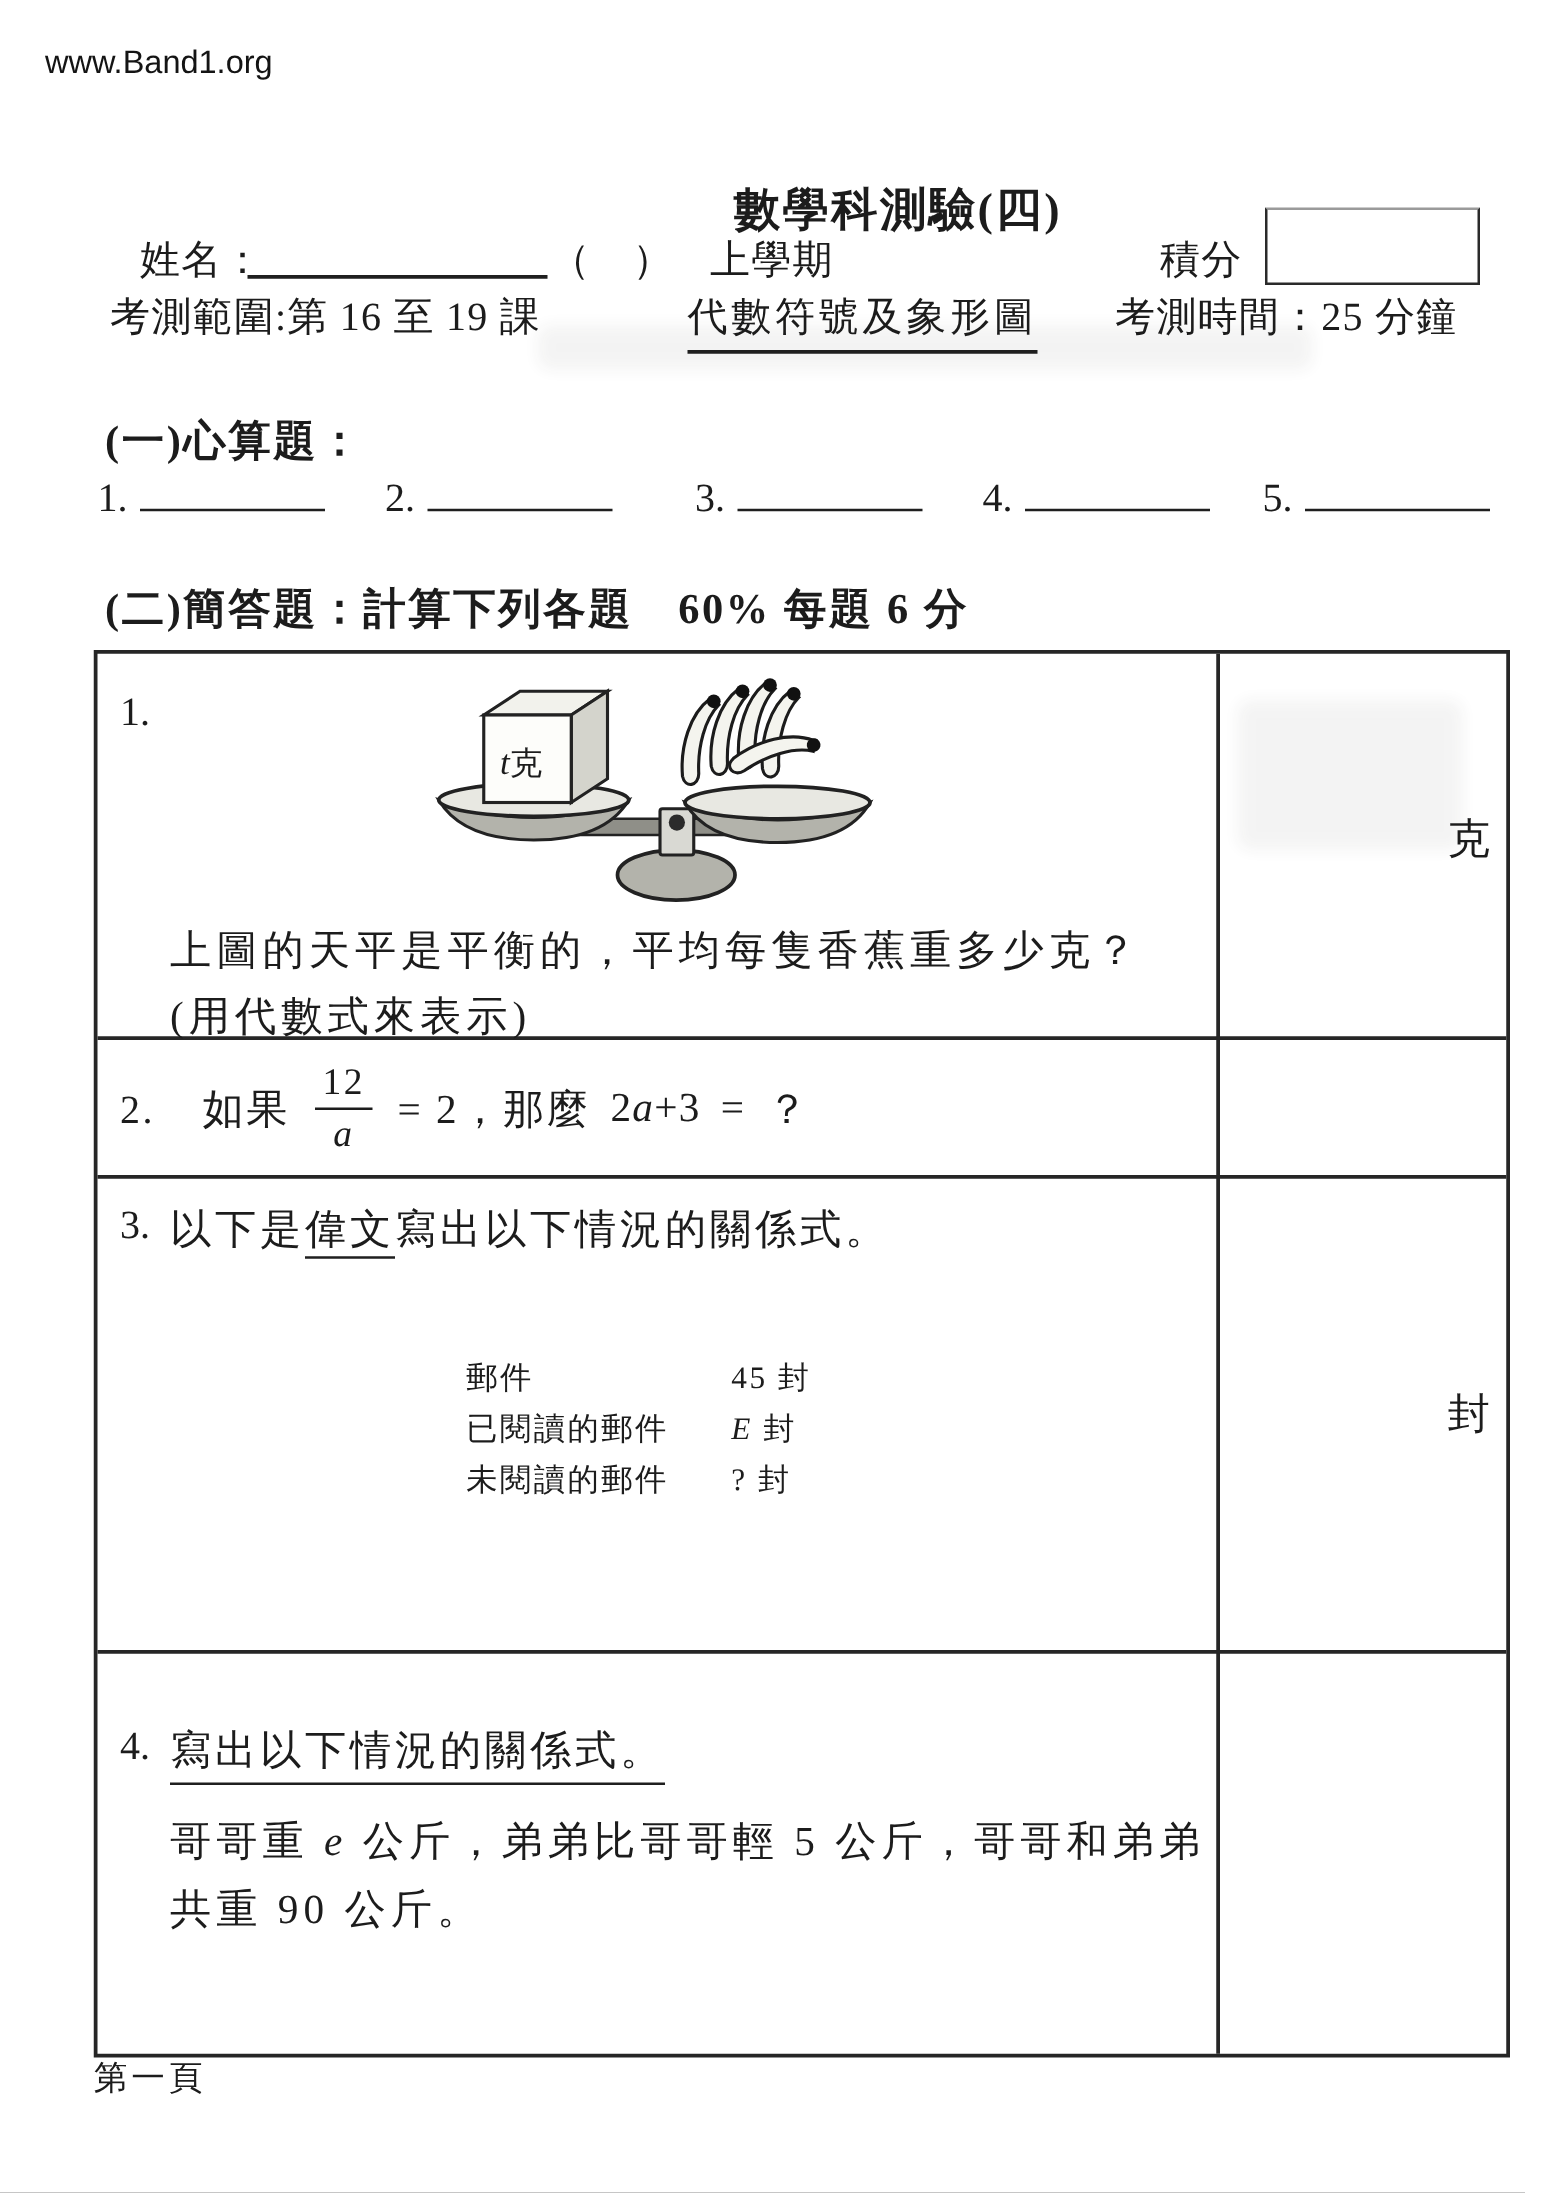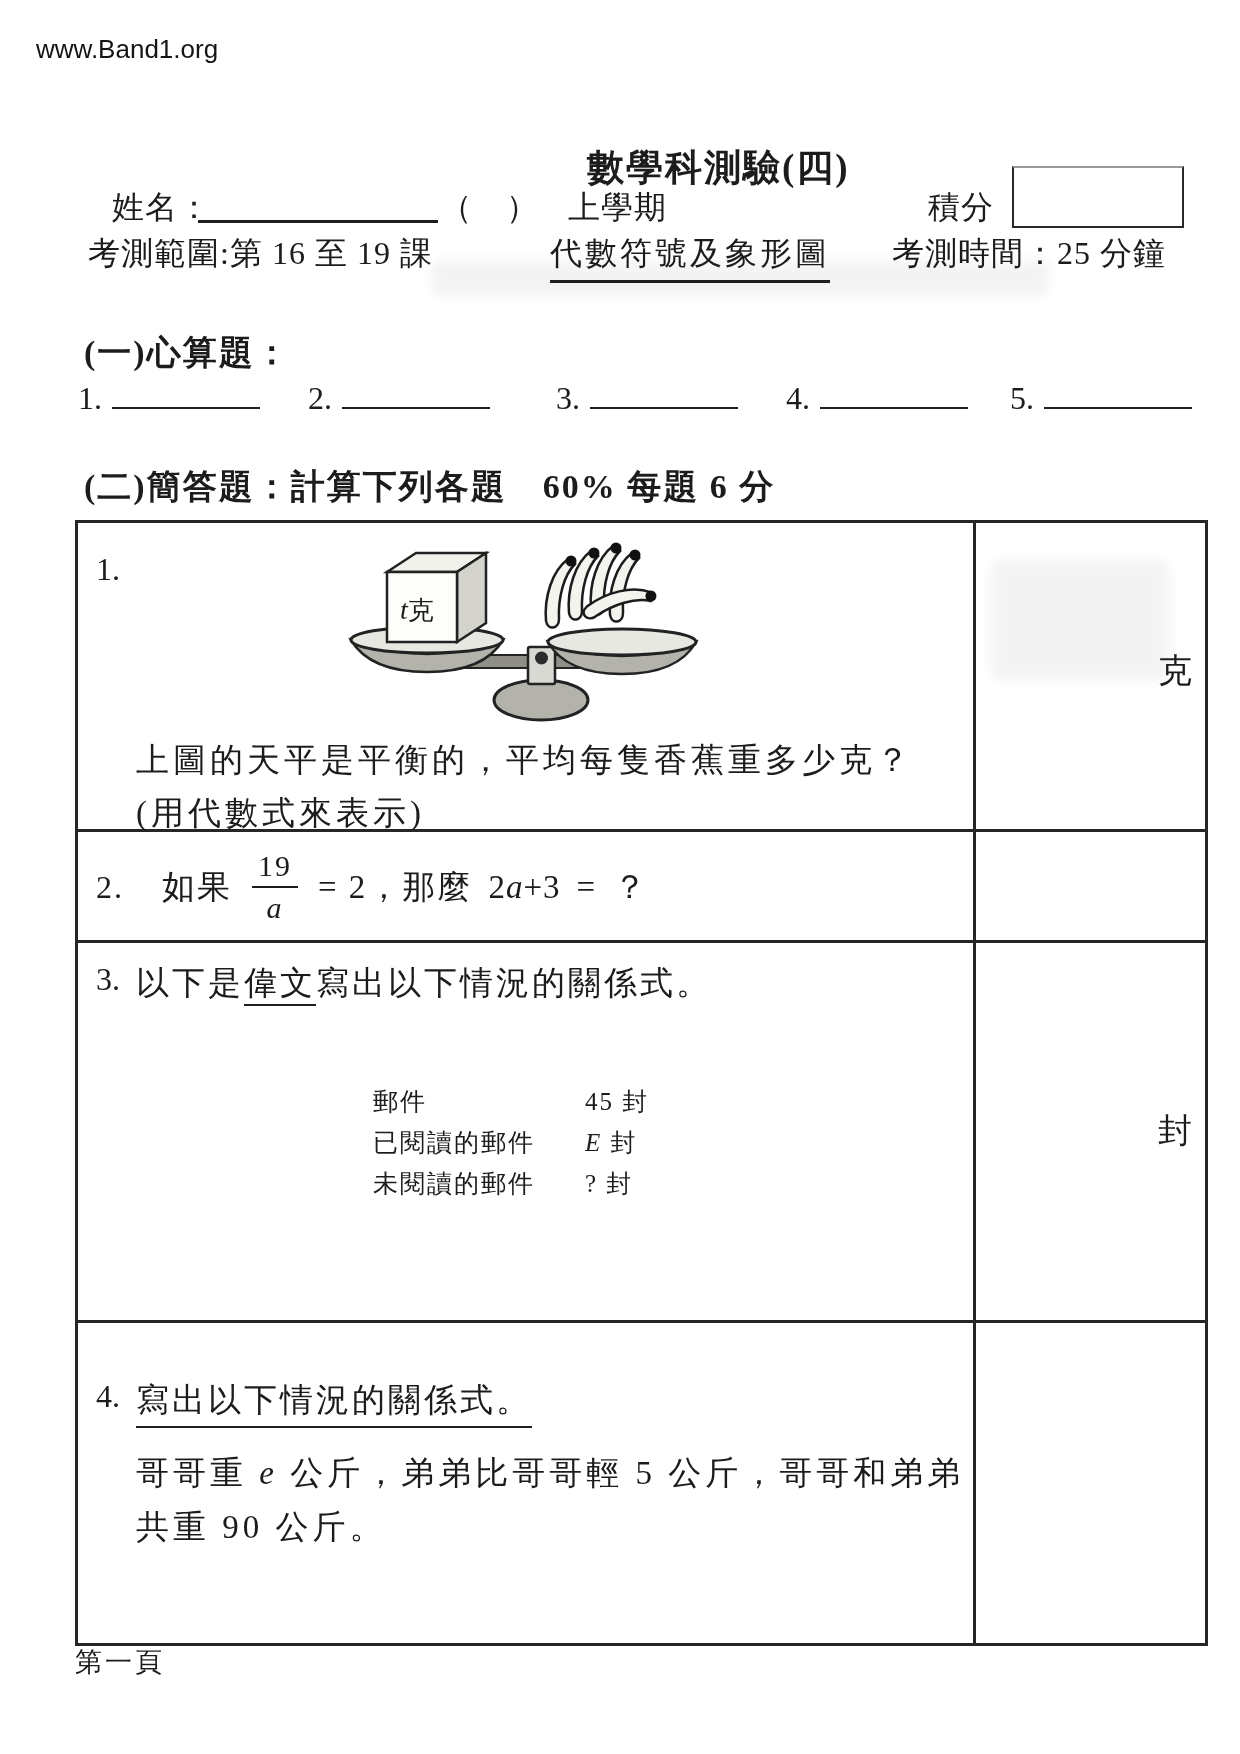--- a/index.html
+++ b/index.html
@@ -130,21 +130,21 @@
     </svg>
 
     <div class="abs qtext" style="left:58px;top:268px;">(用代數式來表示)</div>
     <div class="abs qtext" style="left:58px;top:215px;">上圖的天平是平衡的，平均每隻香蕉重多少克？</div>
     <div class="abs ansunit" style="left:1080px;top:125px;">克</div>
 
     <div class="abs q2row" style="left:18px;top:318px;">
       <span class="qnum" style="margin-right:22px;">2.</span>
       <span>如果</span>
       <span class="frac">
-        <span class="fnum">19</span>
+        <span class="fnum">12</span>
         <span class="fbar"></span>
         <span class="fden">a</span>
       </span>
       <span>= 2，那麼</span>
       <span style="letter-spacing:1px;"><span>2</span><span class="var">a</span><span>+3</span></span>
       <span>=</span>
       <span>？</span>
     </div>
 
     <div class="abs qnum" style="left:18px;top:438px;">3.</div>

